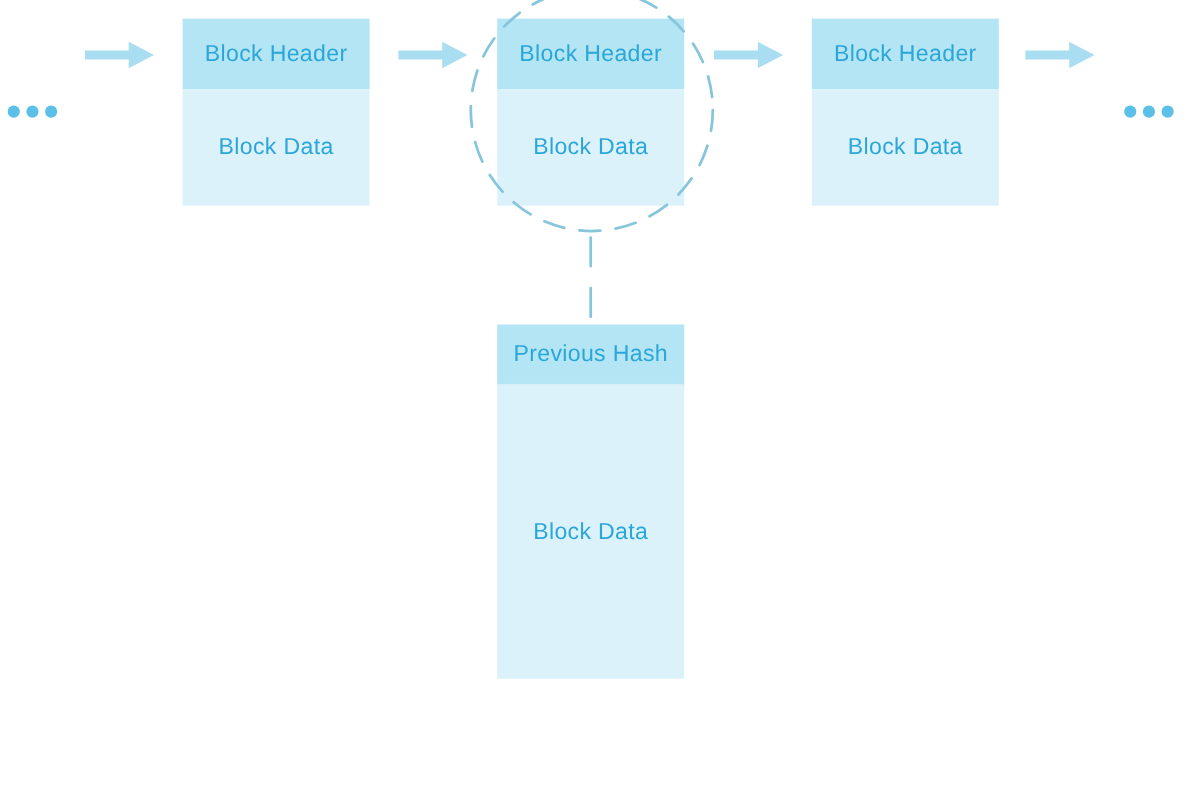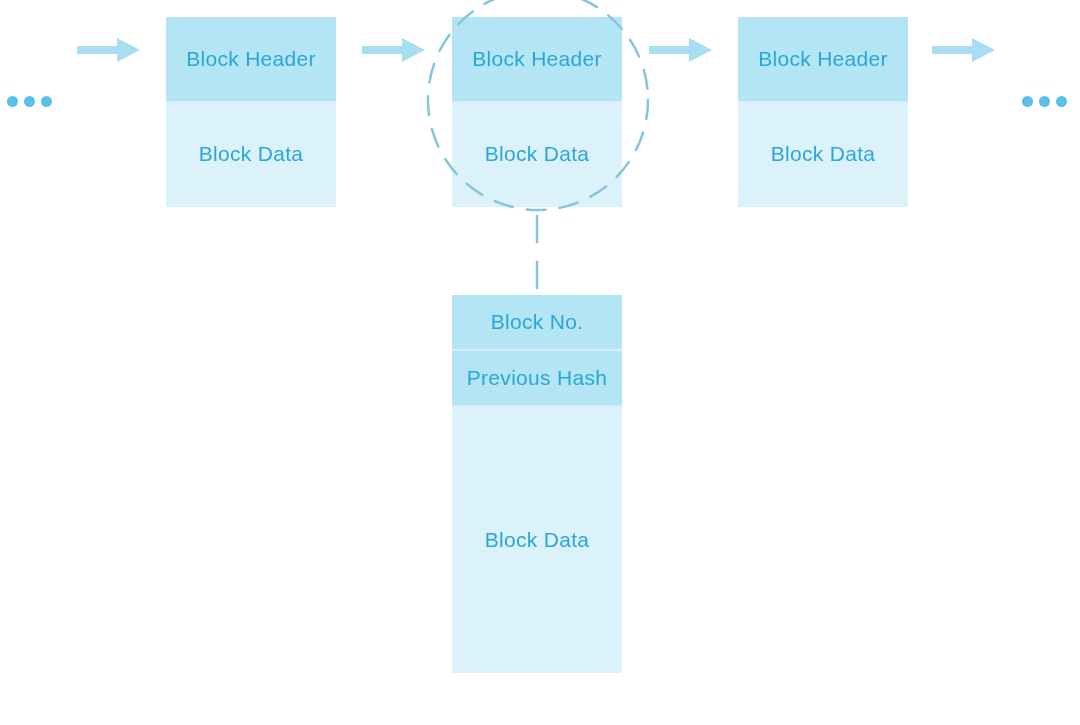--- a/index.html
+++ b/index.html
@@ -16,21 +16,21 @@
   .block {
     position: absolute;
     top: 17px;
     width: 170px;
   }
   .block.pos-0 { left: 166px; }
   .block.pos-1 { left: 452px; }
   .block.pos-2 { left: 738px; }
 
   .block-header {
-    height: 84px;
+    height: 64px;
     background: var(--header-fill, #b3e5f4);
     display: flex;
     align-items: center;
     justify-content: center;
   }
   .block-data {
     height: 106px;
     background: var(--data-fill, #dcf2fb);
     display: flex;
     align-items: center;
@@ -167,23 +167,20 @@
 
   <svg class="ring-svg" viewBox="0 0 236 236">
     <circle cx="118" cy="116" r="110" fill="none" stroke="var(--dash)" stroke-width="2.5" stroke-dasharray="19 14" stroke-linecap="round"></circle>
   </svg>
 
   <svg class="connector-svg" viewBox="0 0 12 86">
     <line x1="6" y1="6" x2="6" y2="84" stroke="var(--dash)" stroke-width="2.5" stroke-dasharray="26 20" stroke-linecap="round"></line>
   </svg>
 
   <div class="detail">
-    <div class="detail-field f-0">
-      <span class="lbl">Block No.</span>
-    </div>
     <div class="detail-field f-1">
       <span class="lbl">Previous Hash</span>
     </div>
     <div class="detail-data">
       <span class="lbl">Block Data</span>
     </div>
   </div>
 
   <div class="ellipsis right">
     <span class="dot"></span>

